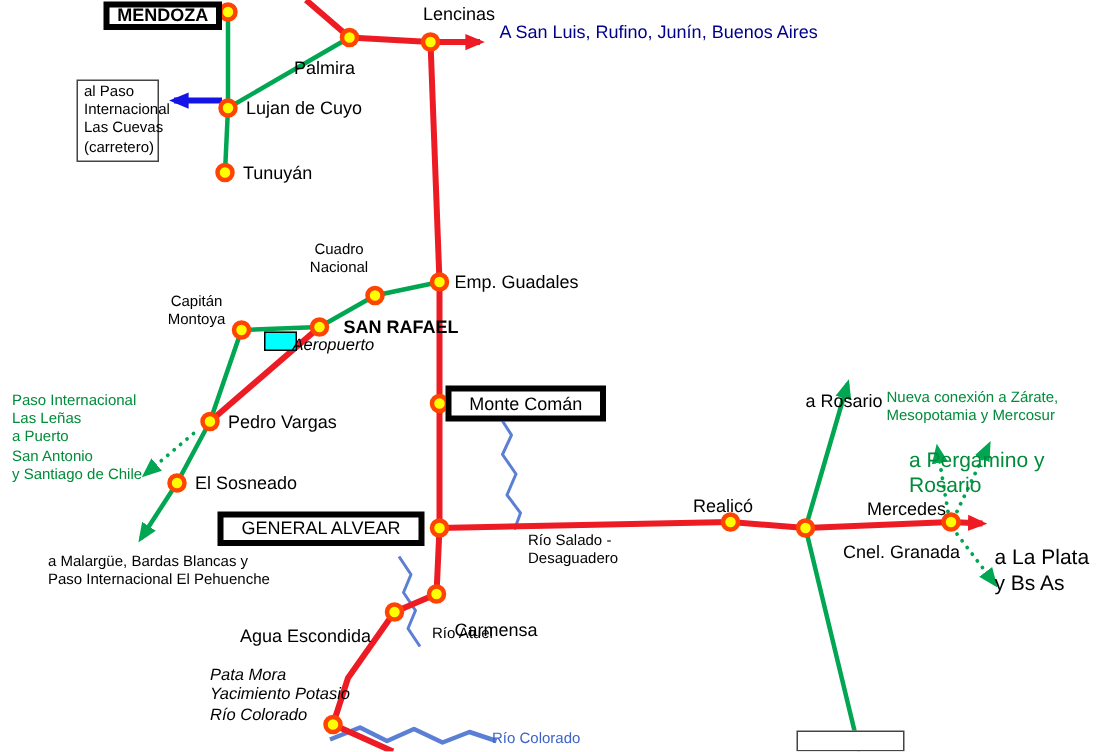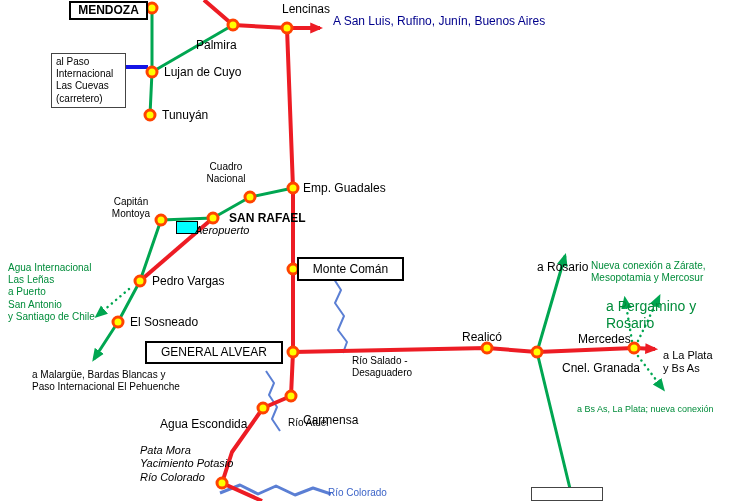--- a/index.html
+++ b/index.html
@@ -4,21 +4,21 @@
 <style>
   html,body{margin:0;padding:0;background:#fff;}
   .stage{position:relative;width:733px;height:501px;background:#ffffff;overflow:hidden;
          font-family:"Liberation Sans",sans-serif;}
   .stage svg{position:absolute;left:0;top:0;width:733px;height:501px;}
   .node{position:absolute;width:7px;height:7px;border-radius:50%;
         border:3px solid #ff4300;background:#ffff00;
         transform:translate(-50%,-50%);box-sizing:content-box;}
   .lbl{position:absolute;color:#000;font-size:12px;line-height:1.22;white-space:nowrap;}
   .lbl div{white-space:nowrap;}
-  .boxed{background:#fff;border:2px solid #000000;display:flex;align-items:center;
+  .boxed{background:#fff;border:4px solid #000000;display:flex;align-items:center;
          justify-content:center;box-sizing:border-box;white-space:nowrap;}
   .boxed-sm{background:#fff;border:1px solid #444;padding:2px 4px;box-sizing:border-box;}
   .shape{position:absolute;box-sizing:border-box;}
   .airport{background:#00ffff;border:1px solid #000;}
   .partial-box{background:#fff;border:1px solid #444;}
 </style>
 </head>
 <body>
 
 <div class="stage">
@@ -108,54 +108,53 @@
       <div class="lbl" style="left: 303px; top: 389px; margin-top: 24px;">Carmensa</div>
       <div class="lbl" style="left: 160px; top: 417px;">Agua Escondida</div>
       <div class="lbl" style="left: 140px; top: 444px; font-size: 11px; font-style: italic;">
         <div>Pata Mora</div>
         <div>Yacimiento Potasio</div>
         <div>Río Colorado</div>
       </div>
       <div class="lbl" style="left: 333px; top: 14px; font-size: 12px; color: rgb(0, 0, 139);">
         <div>A San Luis, Rufino, Junín, Buenos Aires</div>
       </div>
-      <div class="lbl boxed-sm" style="left: 51px; top: 53px; width: 75px; height: 55px; font-size: 10px; color: rgb(0, 0, 0);">
+      <div class="lbl boxed-sm" style="left: 51px; top: 53px; width: 55px; height: 55px; font-size: 10px; color: rgb(0, 0, 0);">
         <div>al Paso</div>
         <div>Internacional</div>
         <div>Las Cuevas</div>
         <div>(carretero)</div>
       </div>
       <div class="lbl" style="left: 8px; top: 262px; font-size: 10px; color: rgb(0, 140, 58);">
-        <div>Agua Internacional</div>
+        <div>Paso Internacional</div>
         <div>Las Leñas</div>
         <div>a Puerto</div>
         <div>San Antonio</div>
         <div>y Santiago de Chile</div>
       </div>
       <div class="lbl" style="left: 32px; top: 369px; font-size: 10px; color: rgb(0, 0, 0);">
         <div>a Malargüe, Bardas Blancas y</div>
         <div>Paso Internacional El Pehuenche</div>
       </div>
       <div class="lbl" style="left: 537px; top: 242px; font-size: 12px; color: rgb(0, 0, 0); margin-top: 18px;">
         <div>a Rosario</div>
       </div>
       <div class="lbl" style="left: 591px; top: 260px; font-size: 10px; color: rgb(0, 140, 58);">
         <div>Nueva conexión a Zárate,</div>
         <div>Mesopotamia y Mercosur</div>
       </div>
       <div class="lbl" style="left: 606px; top: 298px; font-size: 14px; color: rgb(0, 140, 58);">
         <div>a Pergamino y</div>
         <div>Rosario</div>
       </div>
-      <div class="lbl" style="left: 663px; top: 349px; font-size: 11px; color: rgb(0, 0, 0);">
+      <div class="lbl" style="left: 663px; top: 363px; font-size: 14px; color: rgb(0, 0, 0);">
         <div>a La Plata</div>
         <div>y Bs As</div>
       </div>
       <div class="lbl" style="left: 577px; top: 404px; font-size: 9px; color: rgb(0, 140, 58);">
-        <div>a Bs As, La Plata; nueva conexión</div>
       </div>
       <div class="lbl" style="left: 352px; top: 355px; font-size: 10px; color: rgb(0, 0, 0);">
         <div>Río Salado -</div>
         <div>Desaguadero</div>
       </div>
       <div class="lbl" style="left: 288px; top: 417px; font-size: 10px; color: rgb(0, 0, 0);">
         <div>Río Atuel</div>
       </div>
       <div class="lbl" style="left: 328px; top: 487px; font-size: 10px; color: rgb(60, 100, 200);">
         <div>Río Colorado</div>

